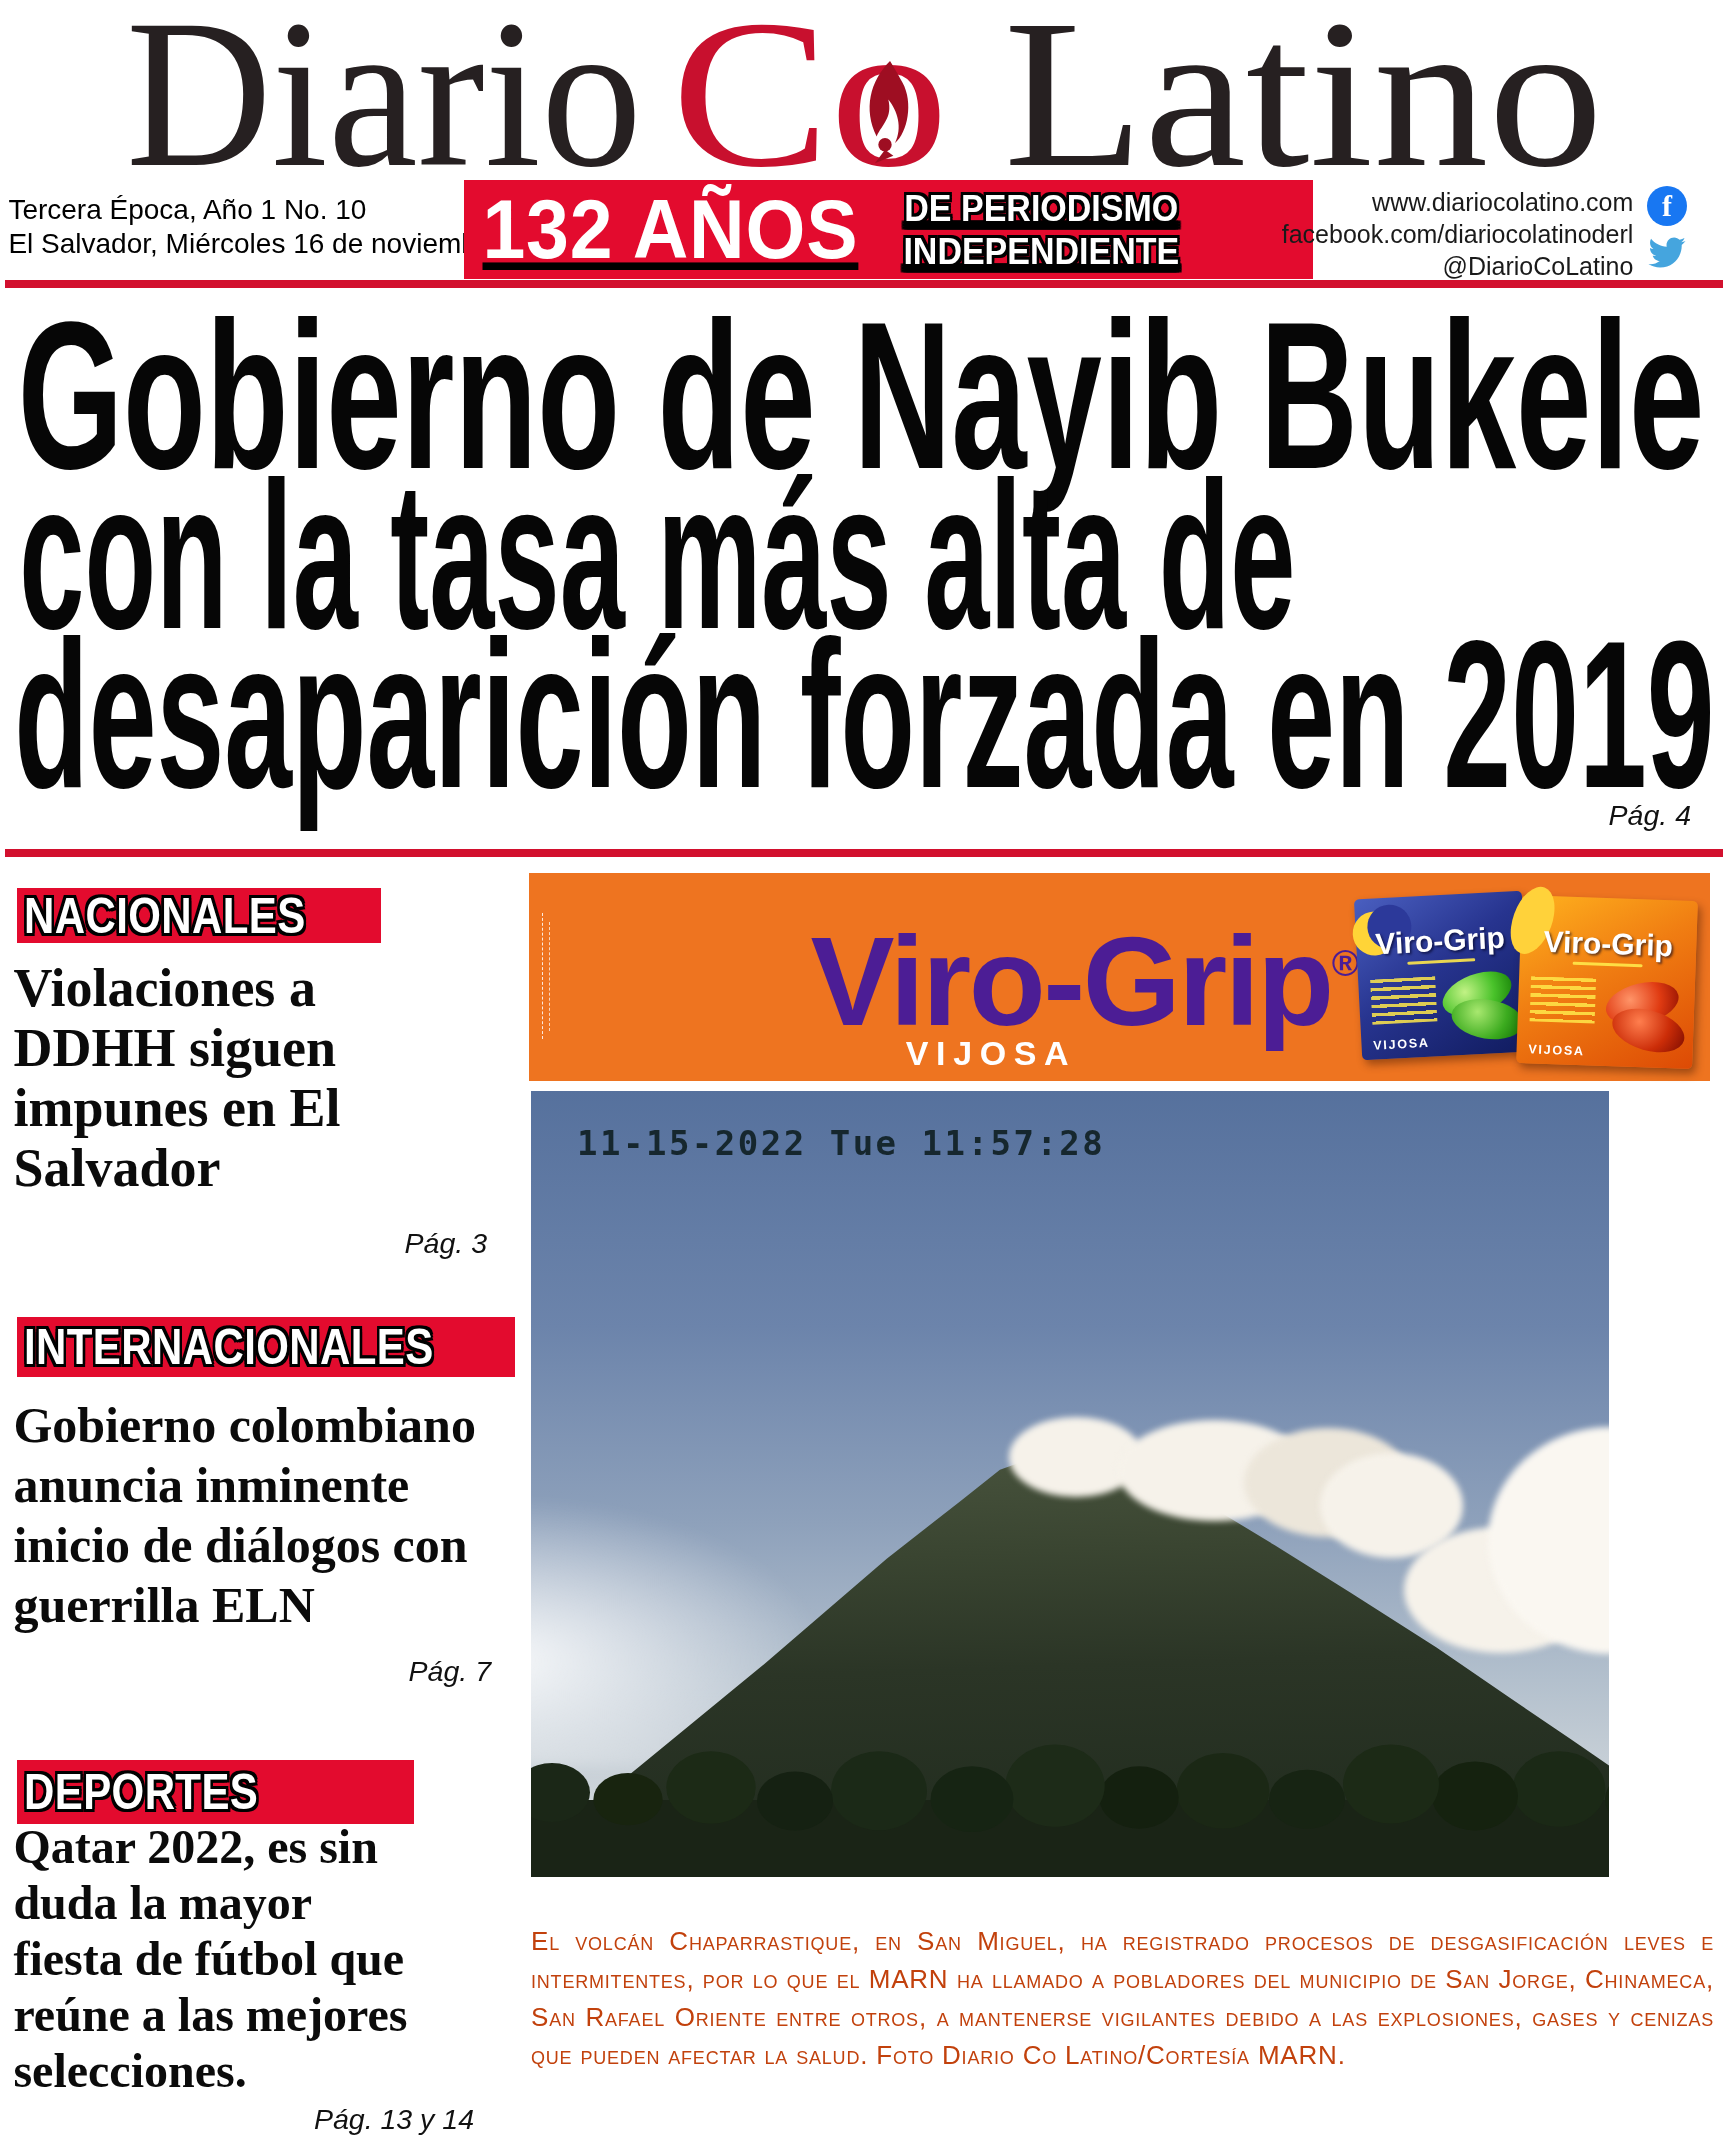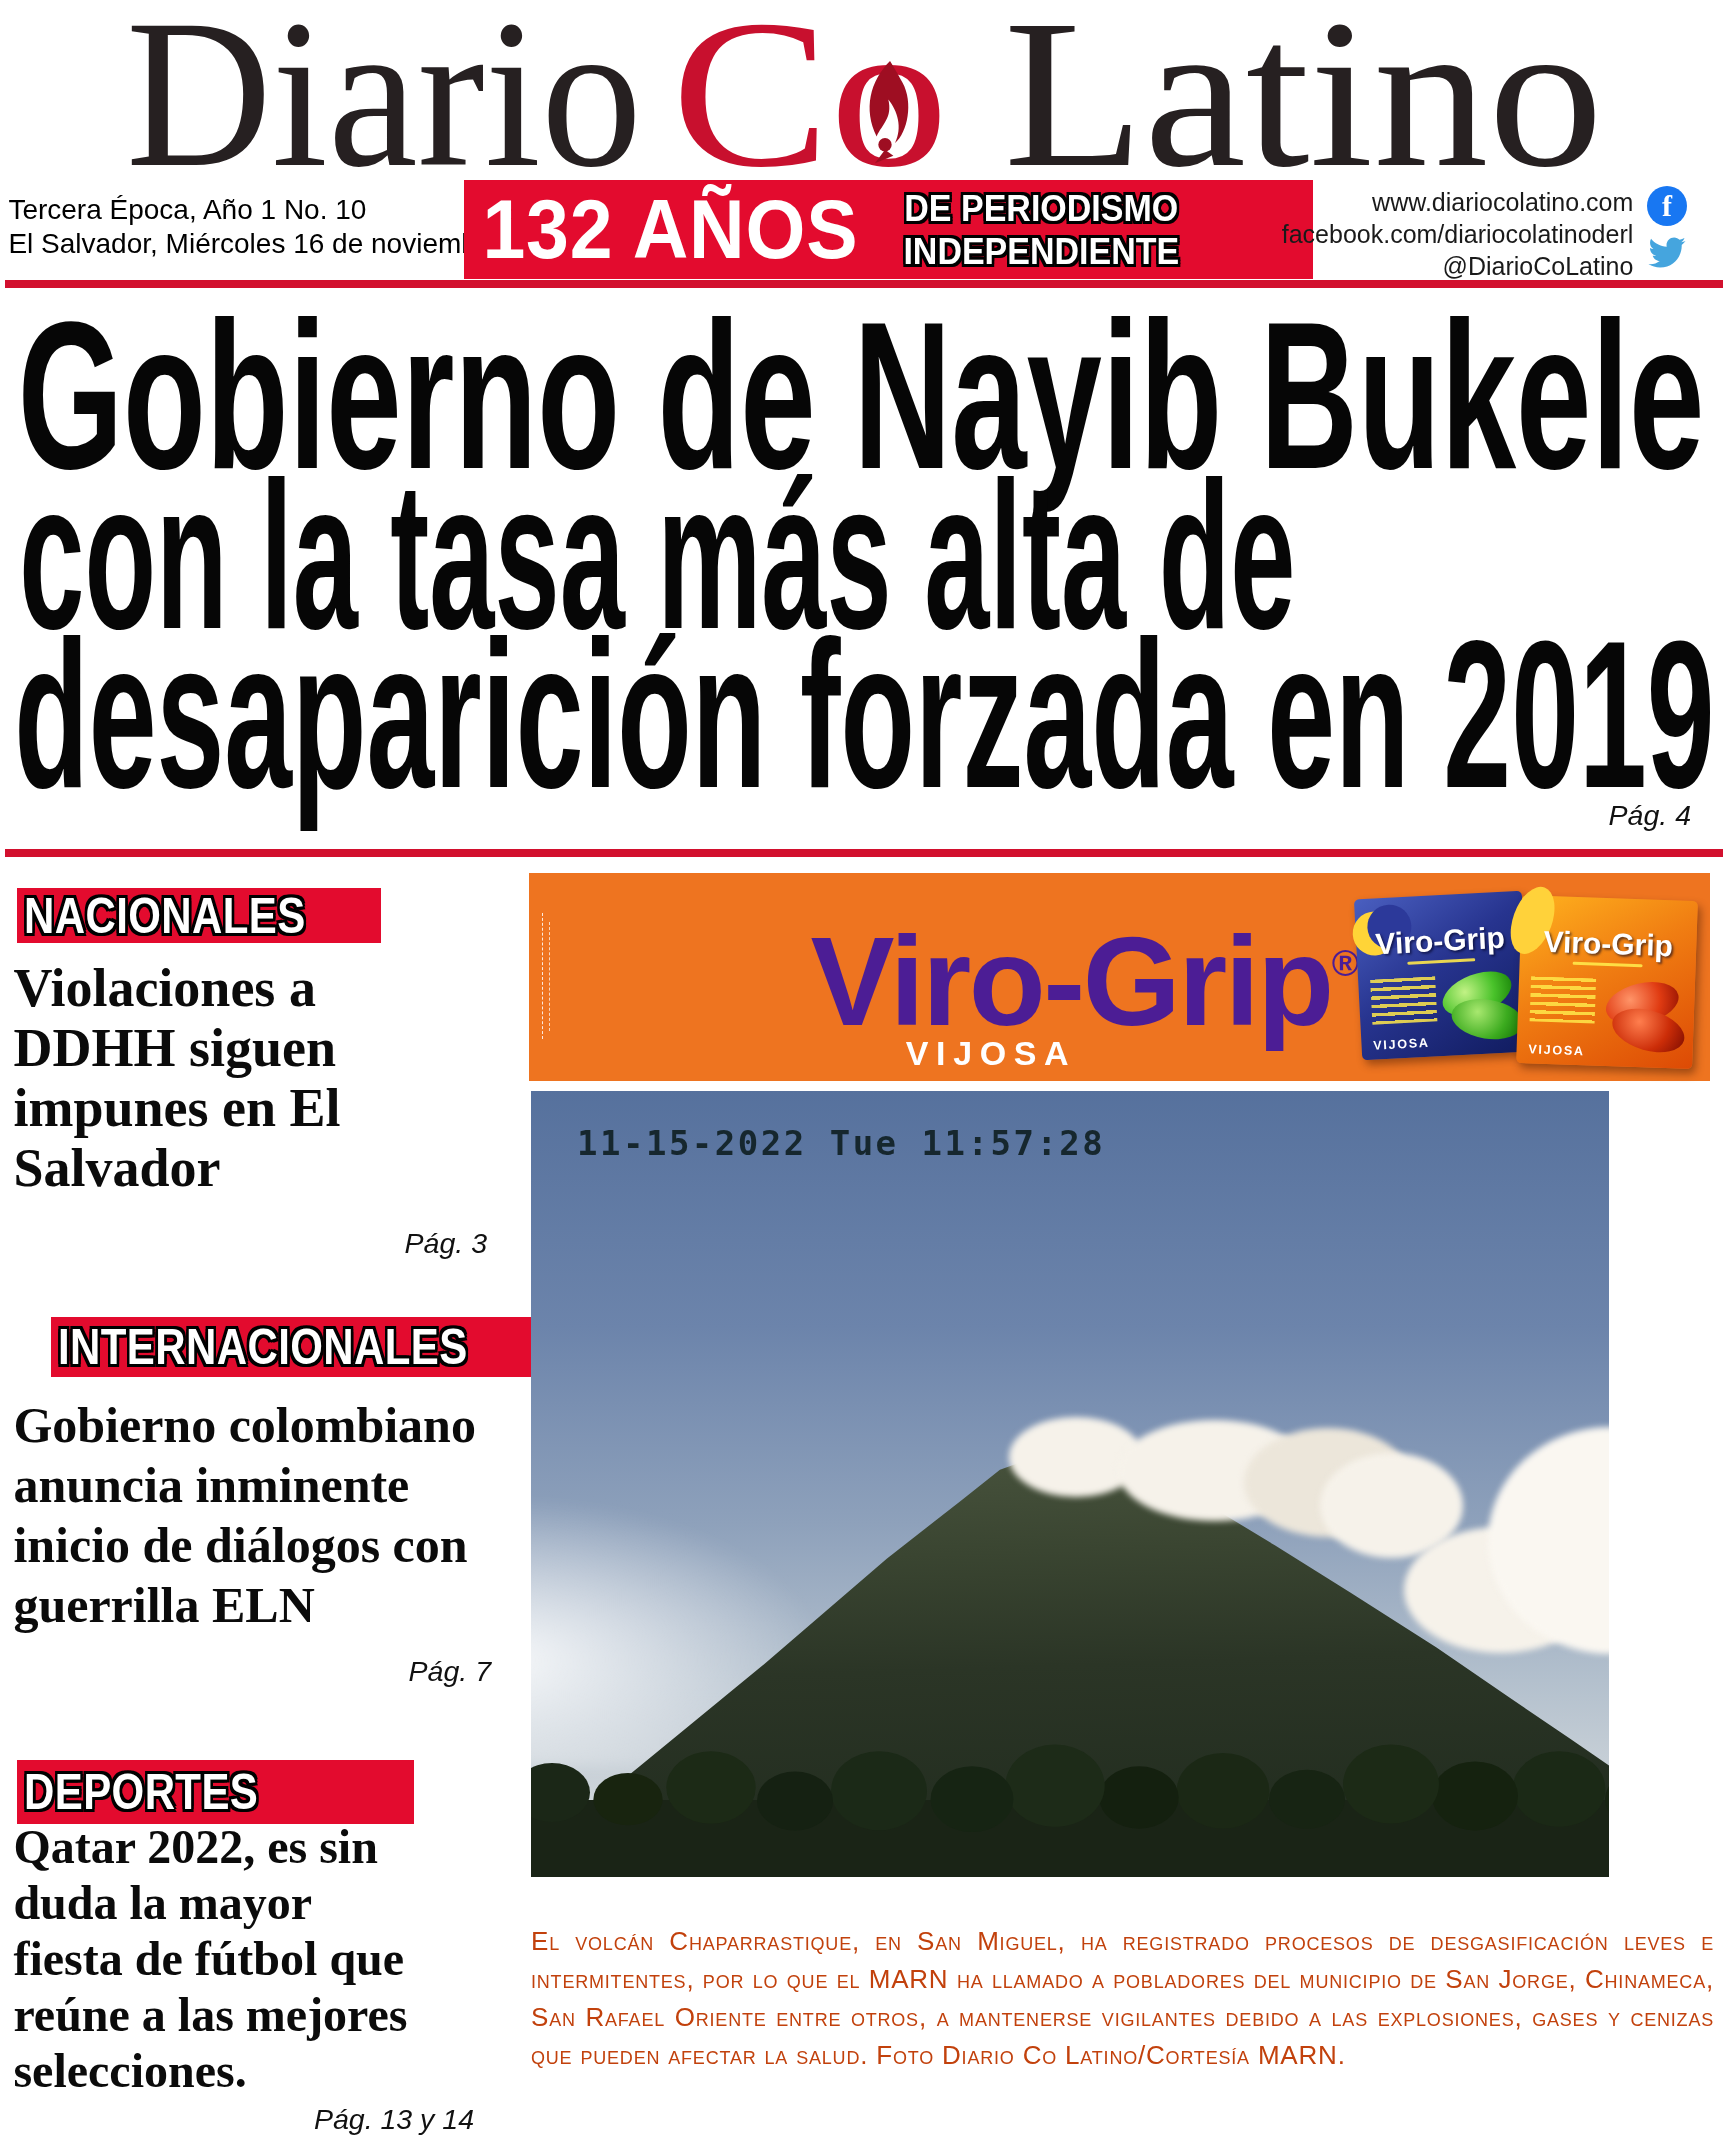--- a/index.html
+++ b/index.html
@@ -3,21 +3,21 @@
 <meta charset="utf-8">
 <style>
   html,body{margin:0;padding:0;background:#888;}
   #page{position:relative;width:1728px;height:2148px;background:#ffffff;overflow:hidden;
         font-family:"Liberation Sans",sans-serif;color:#000;}
   .abs{position:absolute;}
   svg{overflow:visible;}
 
   
   .edition{left:8.4px;top:193px;font-size:28px;line-height:34px;color:#000;}
-  .banner{left:464px;top:180px;width:849px;height:99px;display:flex;align-items:center;}
+  .banner{left:464px;top:180px;width:849px;height:99px;display:flex;align-items:center;text-decoration:underline;}
   .banner-years{font-size:77px;font-weight:bold;color:#fff;padding-left:18.5px;letter-spacing:0.8px;
                 transform:scale(1,1.08);transform-origin:left center;white-space:nowrap;}
   .banner-slogan{margin-left:45px;text-align:center;font-weight:bold;font-size:34px;line-height:39px;
                  color:#fff;transform:scale(1,1.1);transform-origin:left center;white-space:nowrap;}
   .outlined{text-shadow:-2.5px -2.5px 0 #000,0 -2.5px 0 #000,2.5px -2.5px 0 #000,-2.5px 0 0 #000,
             2.5px 0 0 #000,-2.5px 2.5px 0 #000,0 2.5px 0 #000,2.5px 2.5px 0 #000;}
   .contact{right:39px;top:186px;display:flex;gap:11.7px;align-items:flex-start;}
   .contact-lines{text-align:right;font-size:25px;line-height:32px;color:#1a1a1a;}
   .icon-col{display:flex;flex-direction:column;gap:8.4px;align-items:center;width:44px;}
   .fb{width:40px;height:40px;border-radius:50%;display:flex;align-items:center;justify-content:center;
@@ -154,21 +154,21 @@
     <span class="outlined">NACIONALES</span>
   </div>
   <div class="abs story" style="left:13.4px;top:958px;font-size:54px;line-height:60px;">
     <div>Violaciones a</div>
     <div>DDHH siguen</div>
     <div>impunes en El</div>
     <div>Salvador</div>
   </div>
   <div class="abs pageref" style="left:17px;top:1227px;width:470px;text-align:right;">Pág. 3</div>
 
-  <div class="abs badge" style="left:17px;top:1317px;width:491px;height:60px;background:#e30b2e;margin-left:34px;">
+  <div class="abs badge" style="left:17px;top:1317px;width:491px;height:60px;background:#e30b2e;">
     <span class="outlined">INTERNACIONALES</span>
   </div>
   <div class="abs story" style="left:13.4px;top:1395px;font-size:50px;line-height:60px;">
     <div>Gobierno colombiano</div>
     <div>anuncia inminente</div>
     <div>inicio de diálogos con</div>
     <div>guerrilla ELN</div>
   </div>
   <div class="abs pageref" style="left:17px;top:1655px;width:474px;text-align:right;">Pág. 7</div>
 

